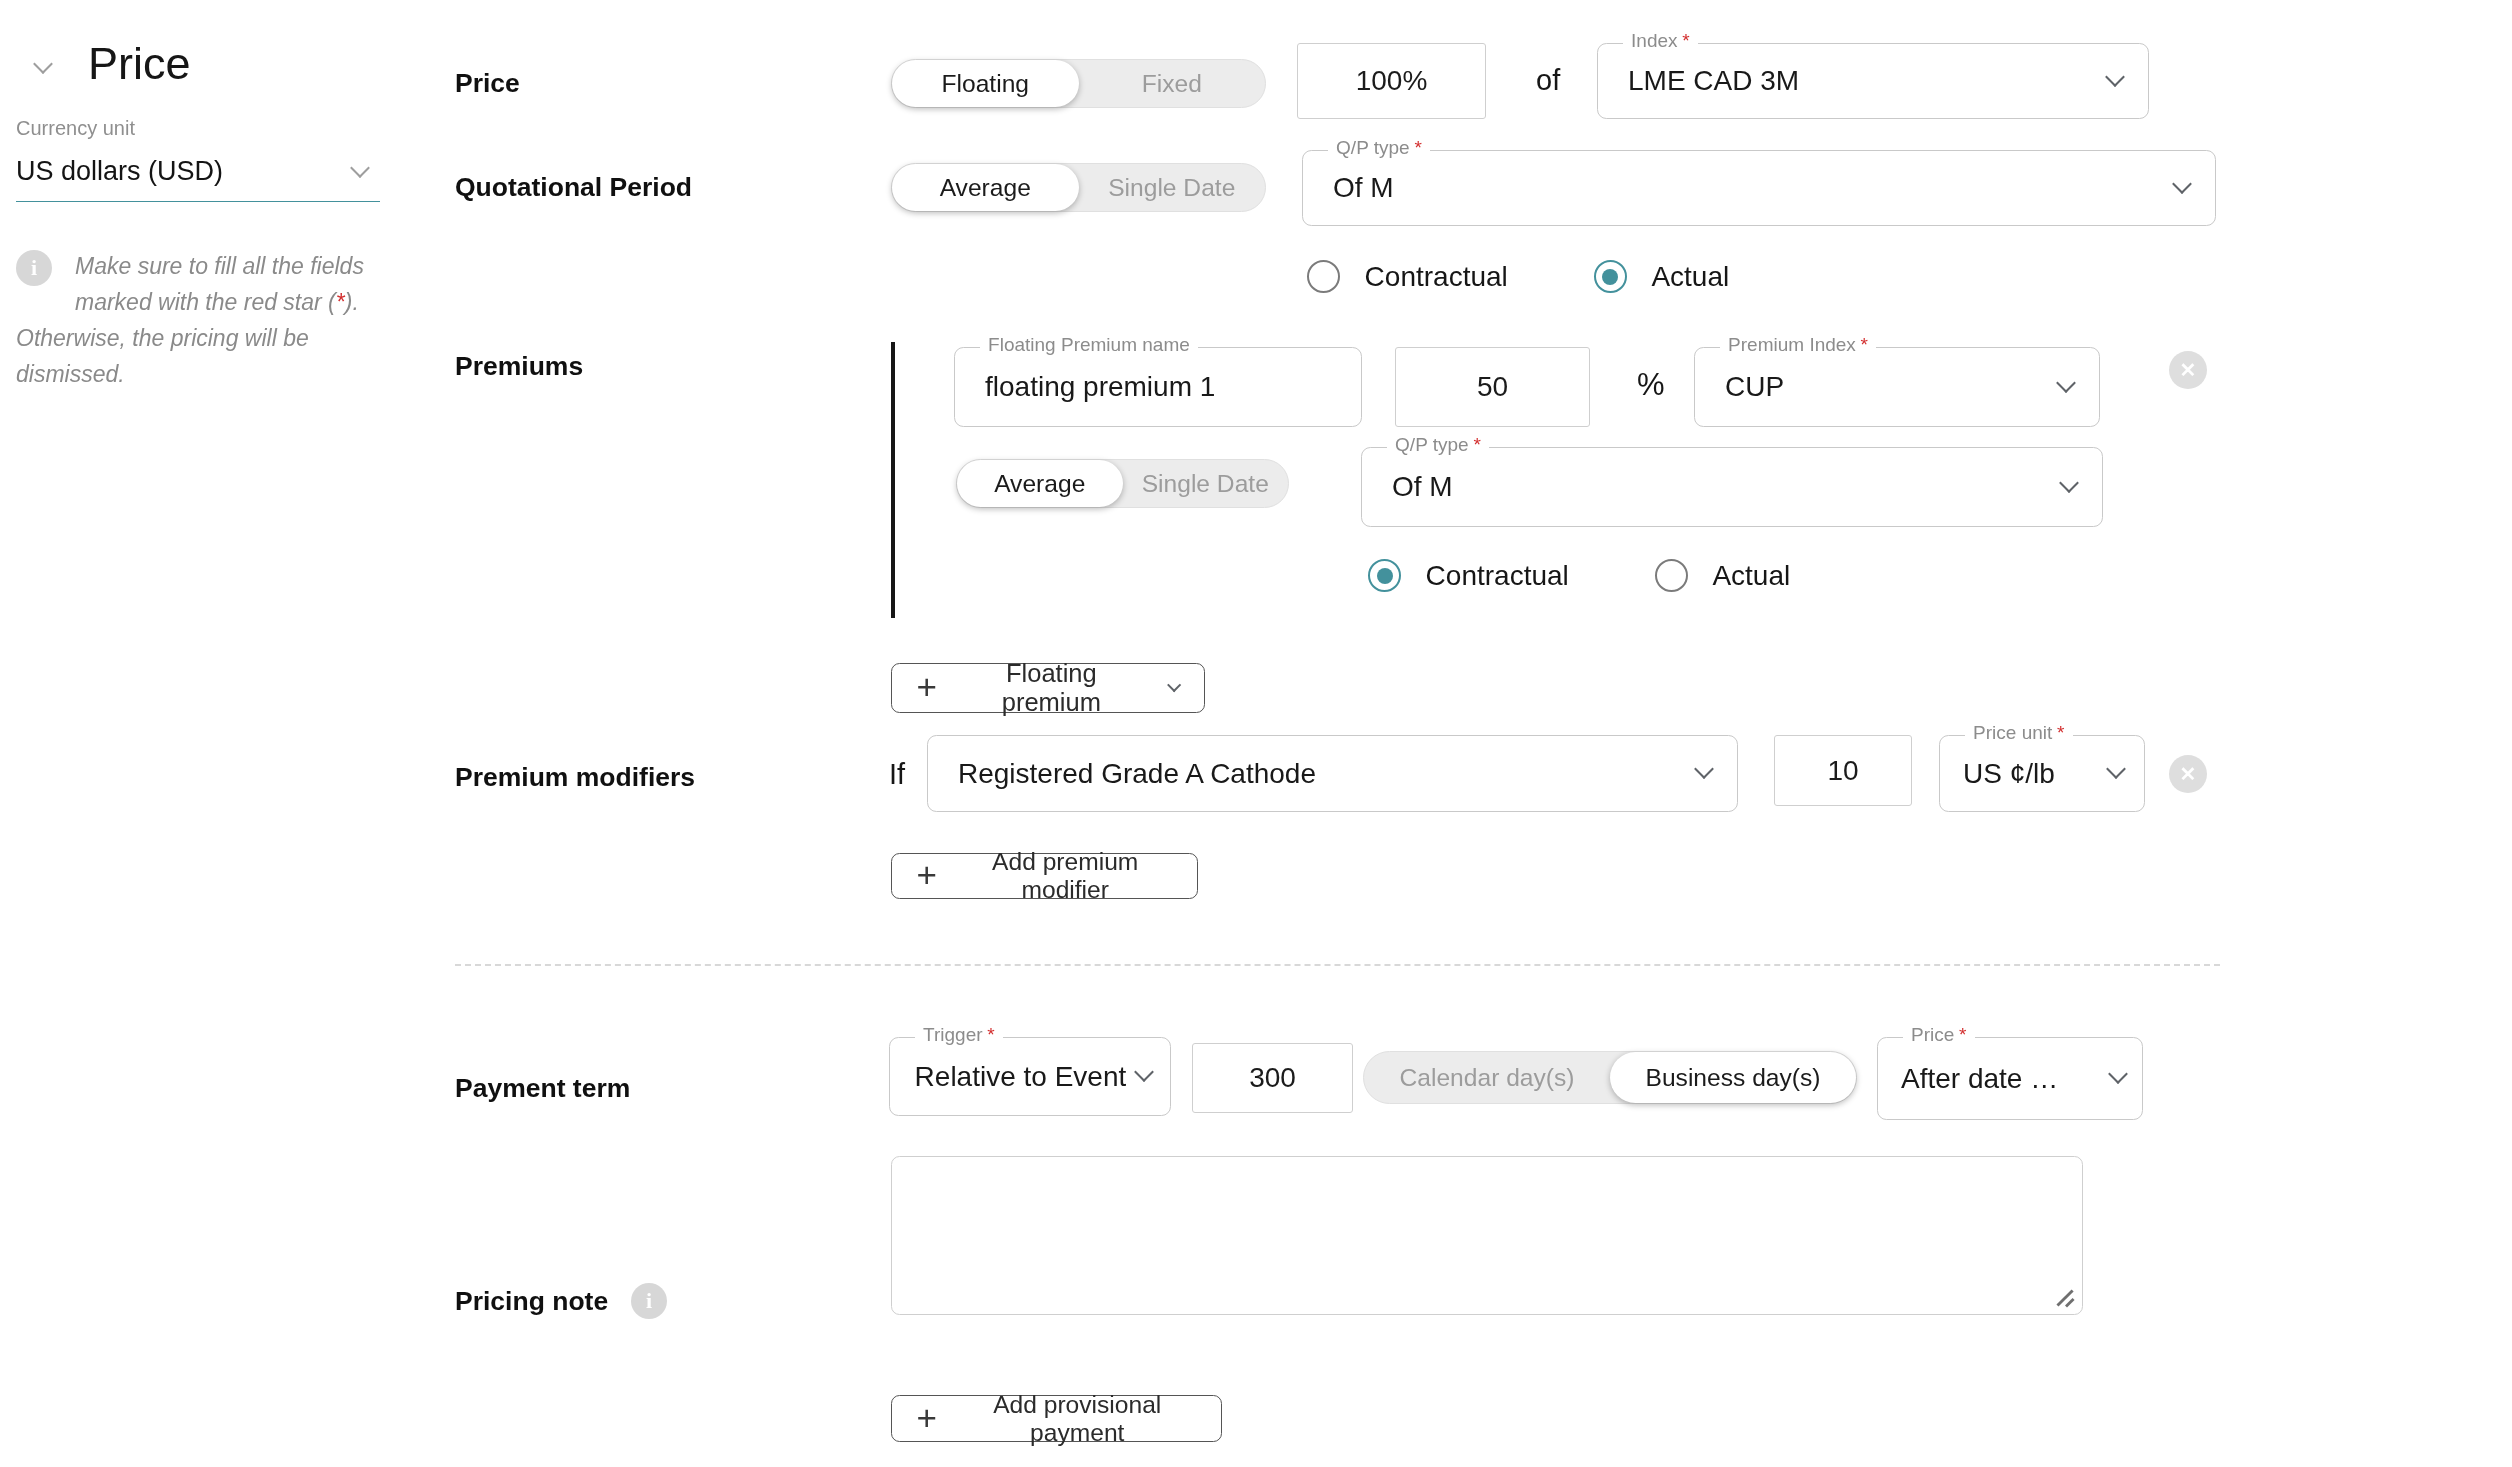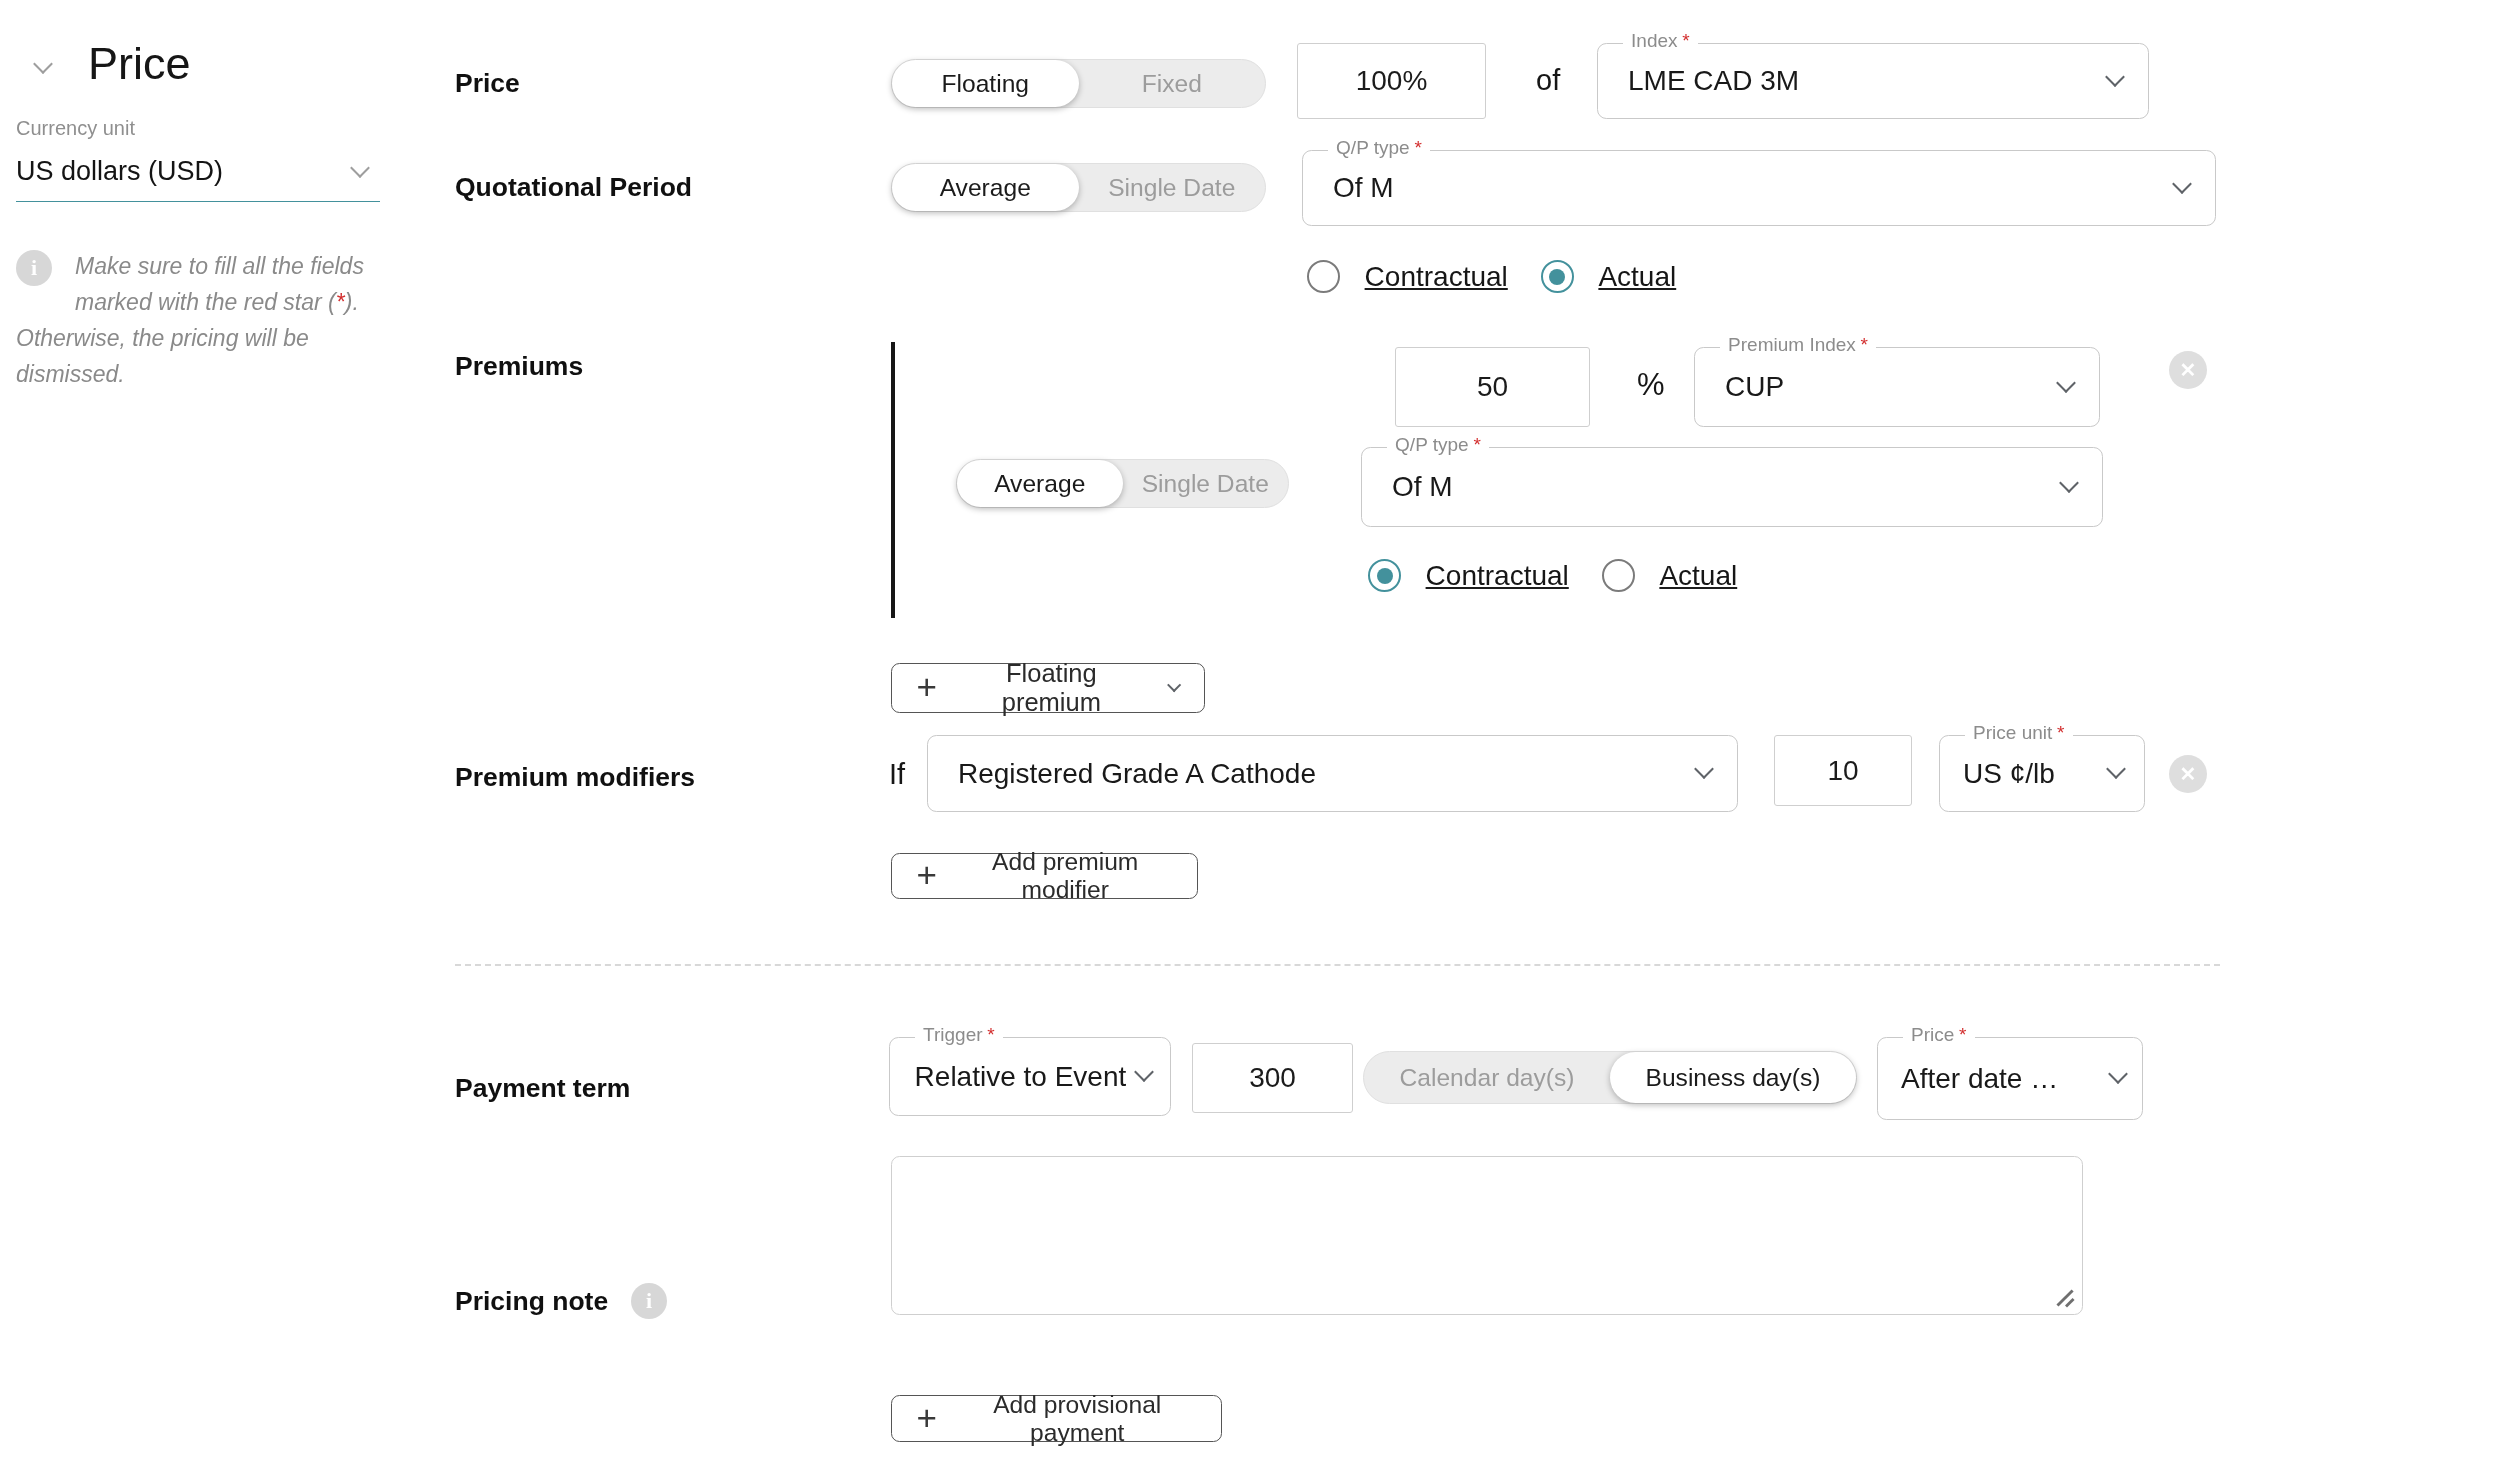--- a/index.html
+++ b/index.html
@@ -28,21 +28,21 @@
   .flabel{position:absolute;left:455px;font-size:26.5px;font-weight:700;color:#101010;display:flex;align-items:center;gap:23px;}
   .toggle{position:absolute;display:flex;background:var(--toggle-bg);border:0.9px solid #e0e0e0;border-radius:944px;}
   .seg{flex:1;display:flex;align-items:center;justify-content:center;font-size:24.6px;color:#9c9c9c;border-radius:944px;cursor:pointer;white-space:nowrap;padding:0 9.4px;}
   .seg.active{background:#fff;color:#1b1b1b;box-shadow:0 1.9px 6.6px rgba(0,0,0,0.28);}
   .input{position:absolute;border:1.9px solid #cfcfcf;border-radius:3px;font-size:28px;color:#1b1b1b;text-align:center;padding:0 24.6px;background:#fff;font-family:inherit;outline:none;}
   .dd{position:absolute;border:1.9px solid #c9c9c9;border-radius:9.4px;background:#fff;display:flex;align-items:center;cursor:pointer;}
   .dd .val{font-size:28px;color:#191919;padding-left:30px;white-space:nowrap;overflow:hidden;text-overflow:ellipsis;}
   .dd .chev{position:absolute;right:26.5px;top:50%;margin-top:-11.3px;}
   .notch{position:absolute;top:-14px;left:24.6px;background:#fff;padding:0 8.5px;font-size:19px;color:#8c8c8c;display:flex;gap:4.7px;font-weight:400;}
   .plain-text{position:absolute;font-size:29px;color:#161616;}
-  .radio-row{position:absolute;display:flex;align-items:center;gap:33px;text-decoration:underline;}
+  .radio-row{position:absolute;display:flex;align-items:center;gap:86px;}
   .radio{display:flex;align-items:center;gap:24.6px;cursor:pointer;}
   .rb{width:33px;height:33px;border-radius:50%;border:2.8px solid #7b7b7b;position:relative;flex:none;}
   .rb.checked{border-color:var(--accent);}
   .rb.checked::after{content:"";position:absolute;left:50%;top:50%;width:16px;height:16px;margin:-8px 0 0 -8px;border-radius:50%;background:var(--accent);}
   .radio .rl{font-size:28px;color:#161616;}
   .btn{position:absolute;display:flex;align-items:center;gap:21px;background:#fff;border:1.9px solid #555;border-radius:8.5px;padding:0 24.6px;font-size:25.5px;color:#2b2b2b;font-family:inherit;cursor:pointer;}
   .plus{font-size:35px;font-weight:300;color:#3a3a3a;line-height:1;margin-top:-2.8px;}
   .close{position:absolute;width:38px;height:38px;border-radius:50%;background:#dedede;color:#fff;display:flex;align-items:center;justify-content:center;font-size:20px;font-weight:700;cursor:pointer;}
   .vline{position:absolute;background:#161616;}
   .divider{position:absolute;border-top:2.8px dashed #d8d8d8;}
@@ -118,20 +118,26 @@
       <span class="rl">Actual</span>
     </label>
   </div>
 
   <div class="flabel" style="top:351px;">
       <span>Premiums</span>
     </div>
 
   <div class="vline" style="left:891px;top:342px;width:3.8px;height:276px;"></div>
 
+  <div class="dd" style="left:954px;top:347px;width:408px;height:80px;">
+    <span class="notch">
+        <span>Floating Premium name</span>
+      </span>
+    <span class="val">floating premium 1</span>
+  </div>
 
   <input class="input" style="left: 1395px; top: 347px; width: 195px; height: 80px;" value="50">
 
   <div class="plain-text" style="left:1637px;top:367px;font-size:31px;">%</div>
 
   <div class="dd" style="left:1694px;top:347px;width:406px;height:80px;">
     <span class="notch">
         <span>Premium Index</span>
         <span class="star">*</span>
       </span>

